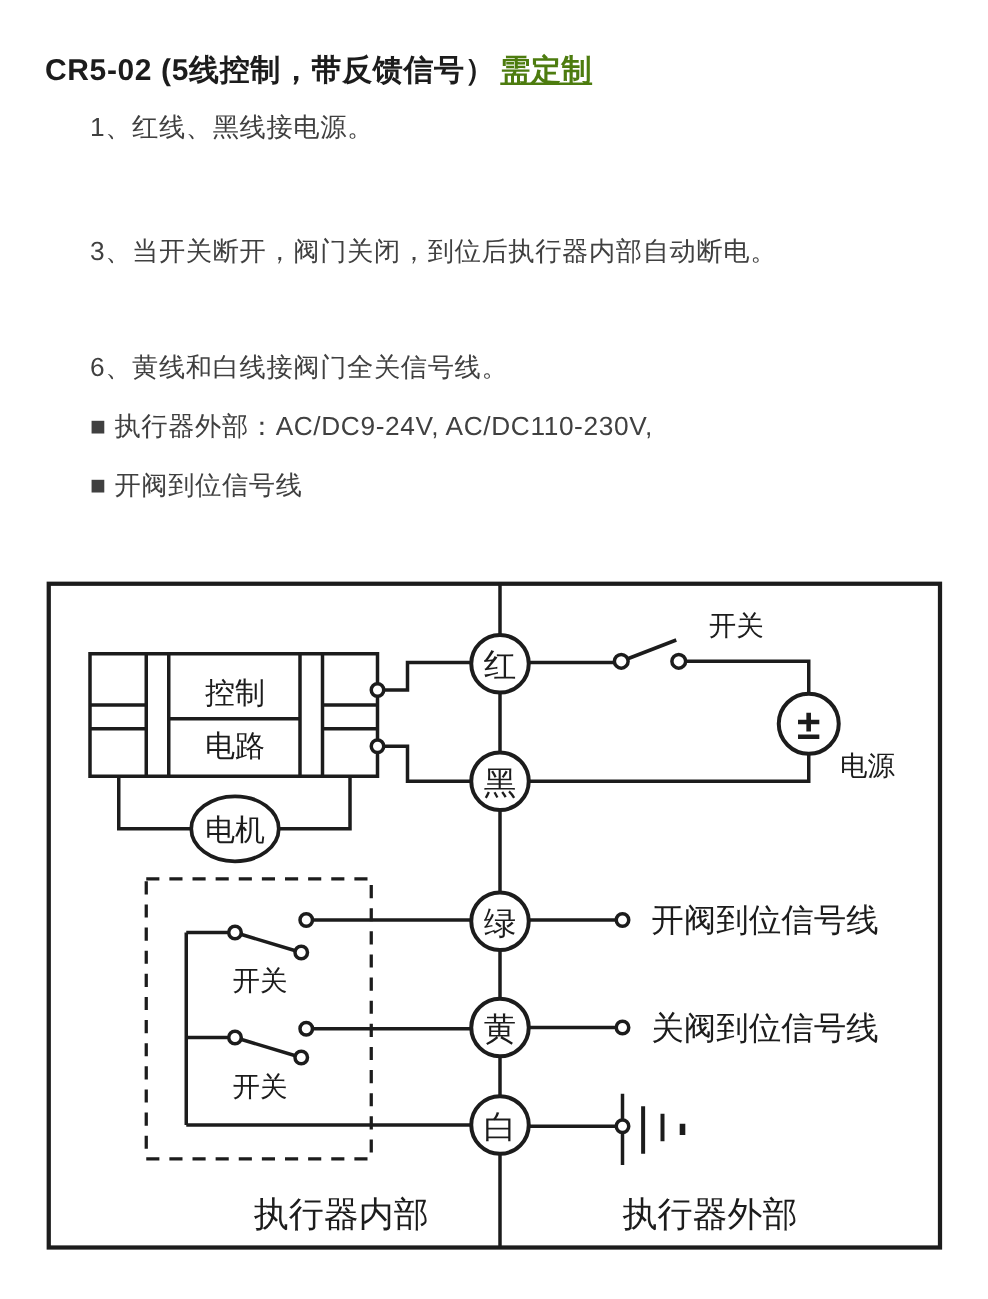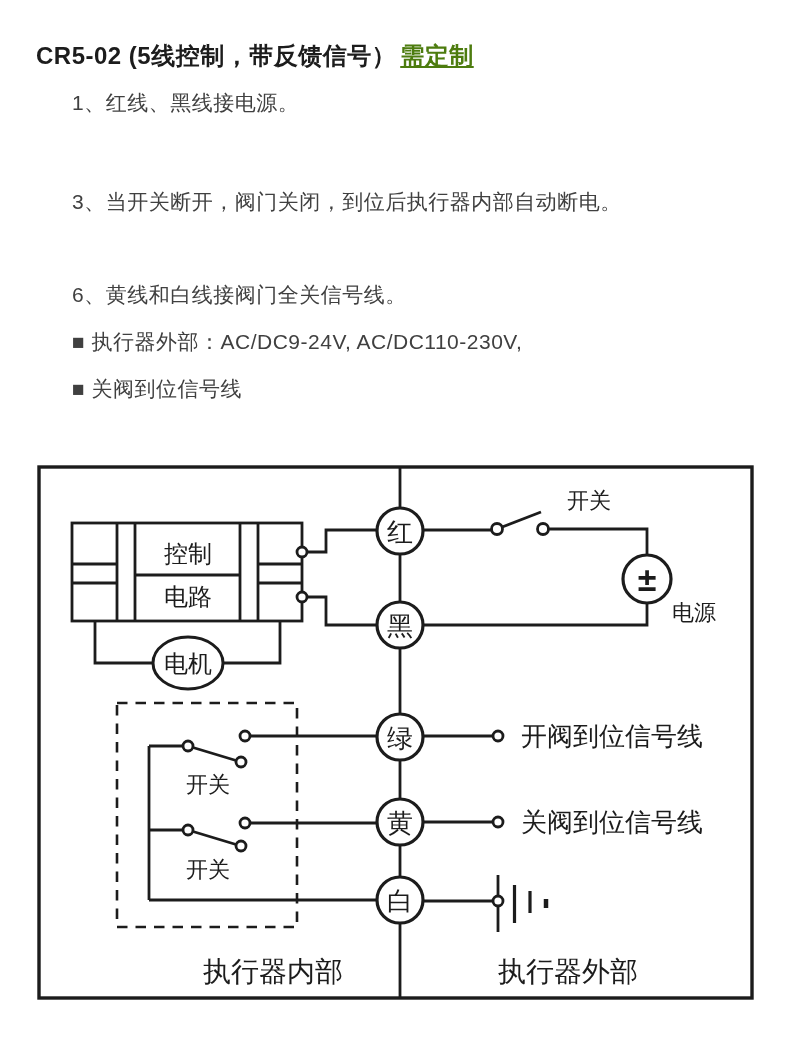--- a/index.html
+++ b/index.html
@@ -45,21 +45,21 @@
 <div class="page">
 
   <div class="title">
     <span>CR5-02 (5线控制，带反馈信号）</span><span class="badge">需定制</span>
   </div>
 
   <div class="note n0">1、红线、黑线接电源。</div>
   <div class="note n2">3、当开关断开，阀门关闭，到位后执行器内部自动断电。</div>
   <div class="note n4">6、黄线和白线接阀门全关信号线。</div>
   <div class="note n5">■ 执行器外部：AC/DC9-24V, AC/DC110-230V,</div>
-  <div class="note n6">■ 关阀到位信号线</div>
+  <div class="note n6">■ 开阀到位信号线</div>
 
   <svg width="790" height="1039" viewBox="0 0 790 1039">
 
     <g>
       <rect x="39" y="467" width="713" height="531" stroke-width="3.4"></rect>
       <line class="w" x1="400" y1="467" x2="400" y2="998"></line>
     </g>
 
     <g>
       <rect class="w" x="72" y="523" width="230" height="98"></rect>

